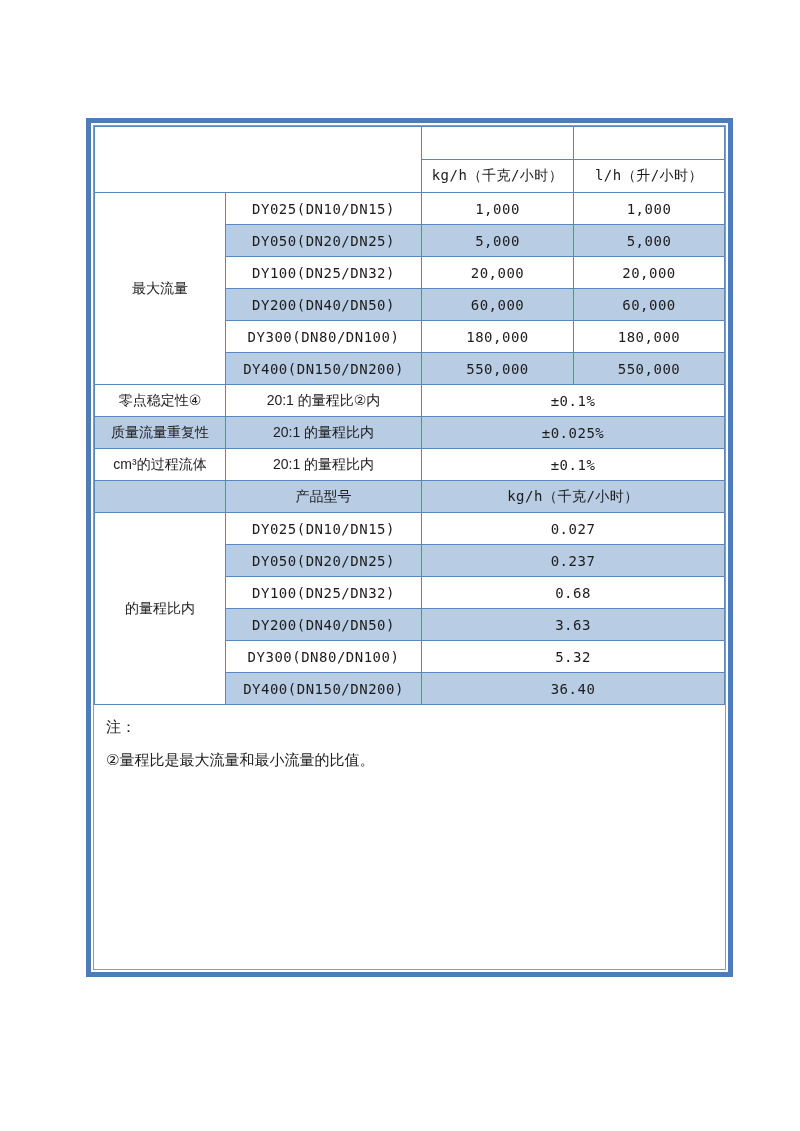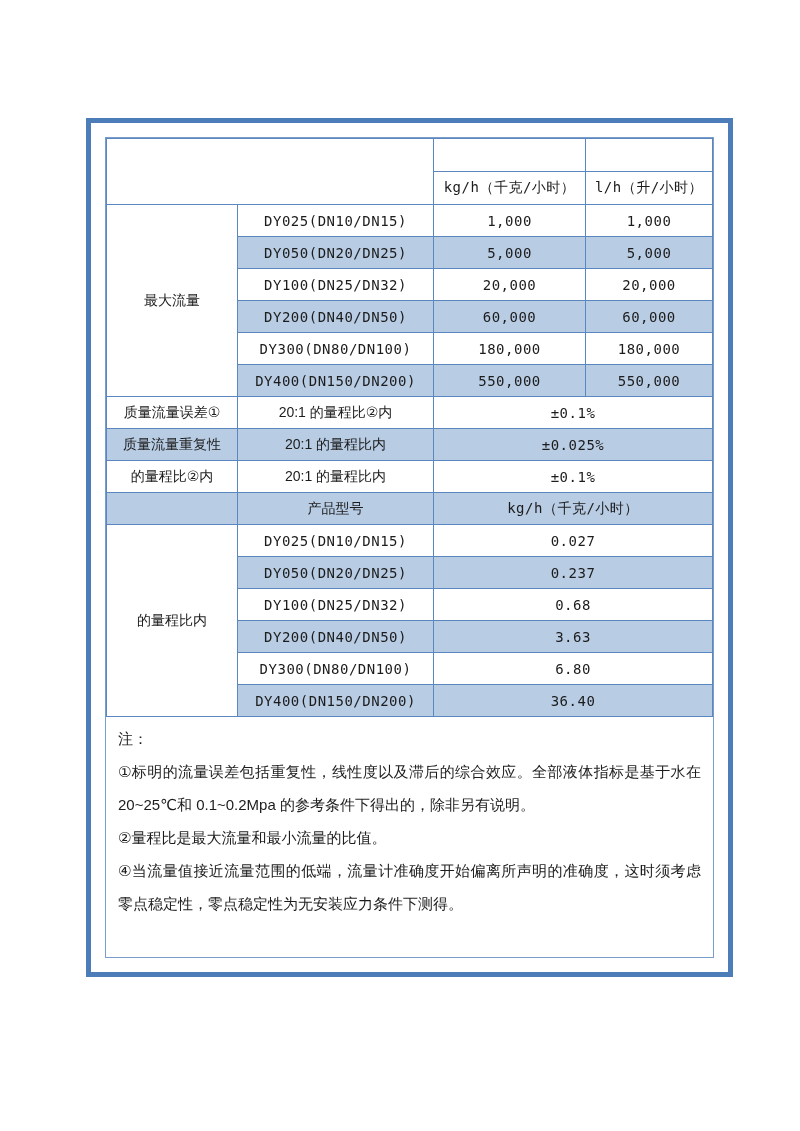--- a/index.html
+++ b/index.html
@@ -5,21 +5,21 @@
   html,body { margin:0; padding:0; }
   body {
     width:800px; height:1131px; background:#ffffff; position:relative;
     font-family:"Liberation Sans","DejaVu Sans",sans-serif;
     color:#1c1c1c;
   }
   .frame {
     position:absolute; left:86px; top:118px; width:647px; height:859px;
     box-sizing:border-box;
     border:5px solid var(--frame, #4d7db9);
-    background:#ffffff; padding:14px;
+    background:#ffffff; padding:2px;
   }
   .inner {
     box-sizing:border-box; height:100%;
     border:1px solid var(--inner-border, #7b9dc9);
     overflow:hidden;
   }
   table.spec {
     width:100%; border-collapse:collapse; table-layout:fixed;
   }
   table.spec col.c1 { width:131px; }
@@ -101,31 +101,31 @@
         <td class="mono">180,000</td>
         <td class="mono">180,000</td>
       </tr>
       <tr class="alt">
         <td class="mono">DY400(DN150/DN200)</td>
         <td class="mono">550,000</td>
         <td class="mono">550,000</td>
       </tr>
 
       <tr>
-        <td class="rowlabel">质量流量误差①</td>
+        <td class="rowlabel">零点稳定性④</td>
         <td>20:1 的量程比②内</td>
         <td class="mono" colspan="2">±0.1%</td>
       </tr>
       <tr class="alt">
         <td class="rowlabel">质量流量重复性</td>
         <td>20:1 的量程比内</td>
         <td class="mono" colspan="2">±0.025%</td>
       </tr>
       <tr>
-        <td class="rowlabel">的量程比②内</td>
+        <td class="rowlabel">cm³的过程流体</td>
         <td>20:1 的量程比内</td>
         <td class="mono" colspan="2">±0.1%</td>
       </tr>
 
       <tr class="alt">
         <td class="graycell"></td>
         <td>产品型号</td>
         <td class="mono" colspan="2">kg/h（千克/小时）</td>
       </tr>
 
@@ -141,30 +141,28 @@
       <tr>
         <td class="mono">DY100(DN25/DN32)</td>
         <td class="mono" colspan="2">0.68</td>
       </tr>
       <tr class="alt">
         <td class="mono">DY200(DN40/DN50)</td>
         <td class="mono" colspan="2">3.63</td>
       </tr>
       <tr>
         <td class="mono">DY300(DN80/DN100)</td>
-        <td class="mono" colspan="2">6.80</td>
+        <td class="mono" colspan="2">5.32</td>
       </tr>
       <tr class="alt">
         <td class="mono">DY400(DN150/DN200)</td>
         <td class="mono" colspan="2">36.40</td>
       </tr>
     </tbody>
       </table>
 
     <div class="notes">
       <p>注：</p>
-      <p>①标明的流量误差包括重复性，线性度以及滞后的综合效应。全部液体指标是基于水在 20~25℃和 0.1~0.2Mpa 的参考条件下得出的，除非另有说明。</p>
       <p>②量程比是最大流量和最小流量的比值。</p>
-      <p>④当流量值接近流量范围的低端，流量计准确度开始偏离所声明的准确度，这时须考虑零点稳定性，零点稳定性为无安装应力条件下测得。</p>
     </div>
 
   </div>
 </div>
 
 </body></html>

